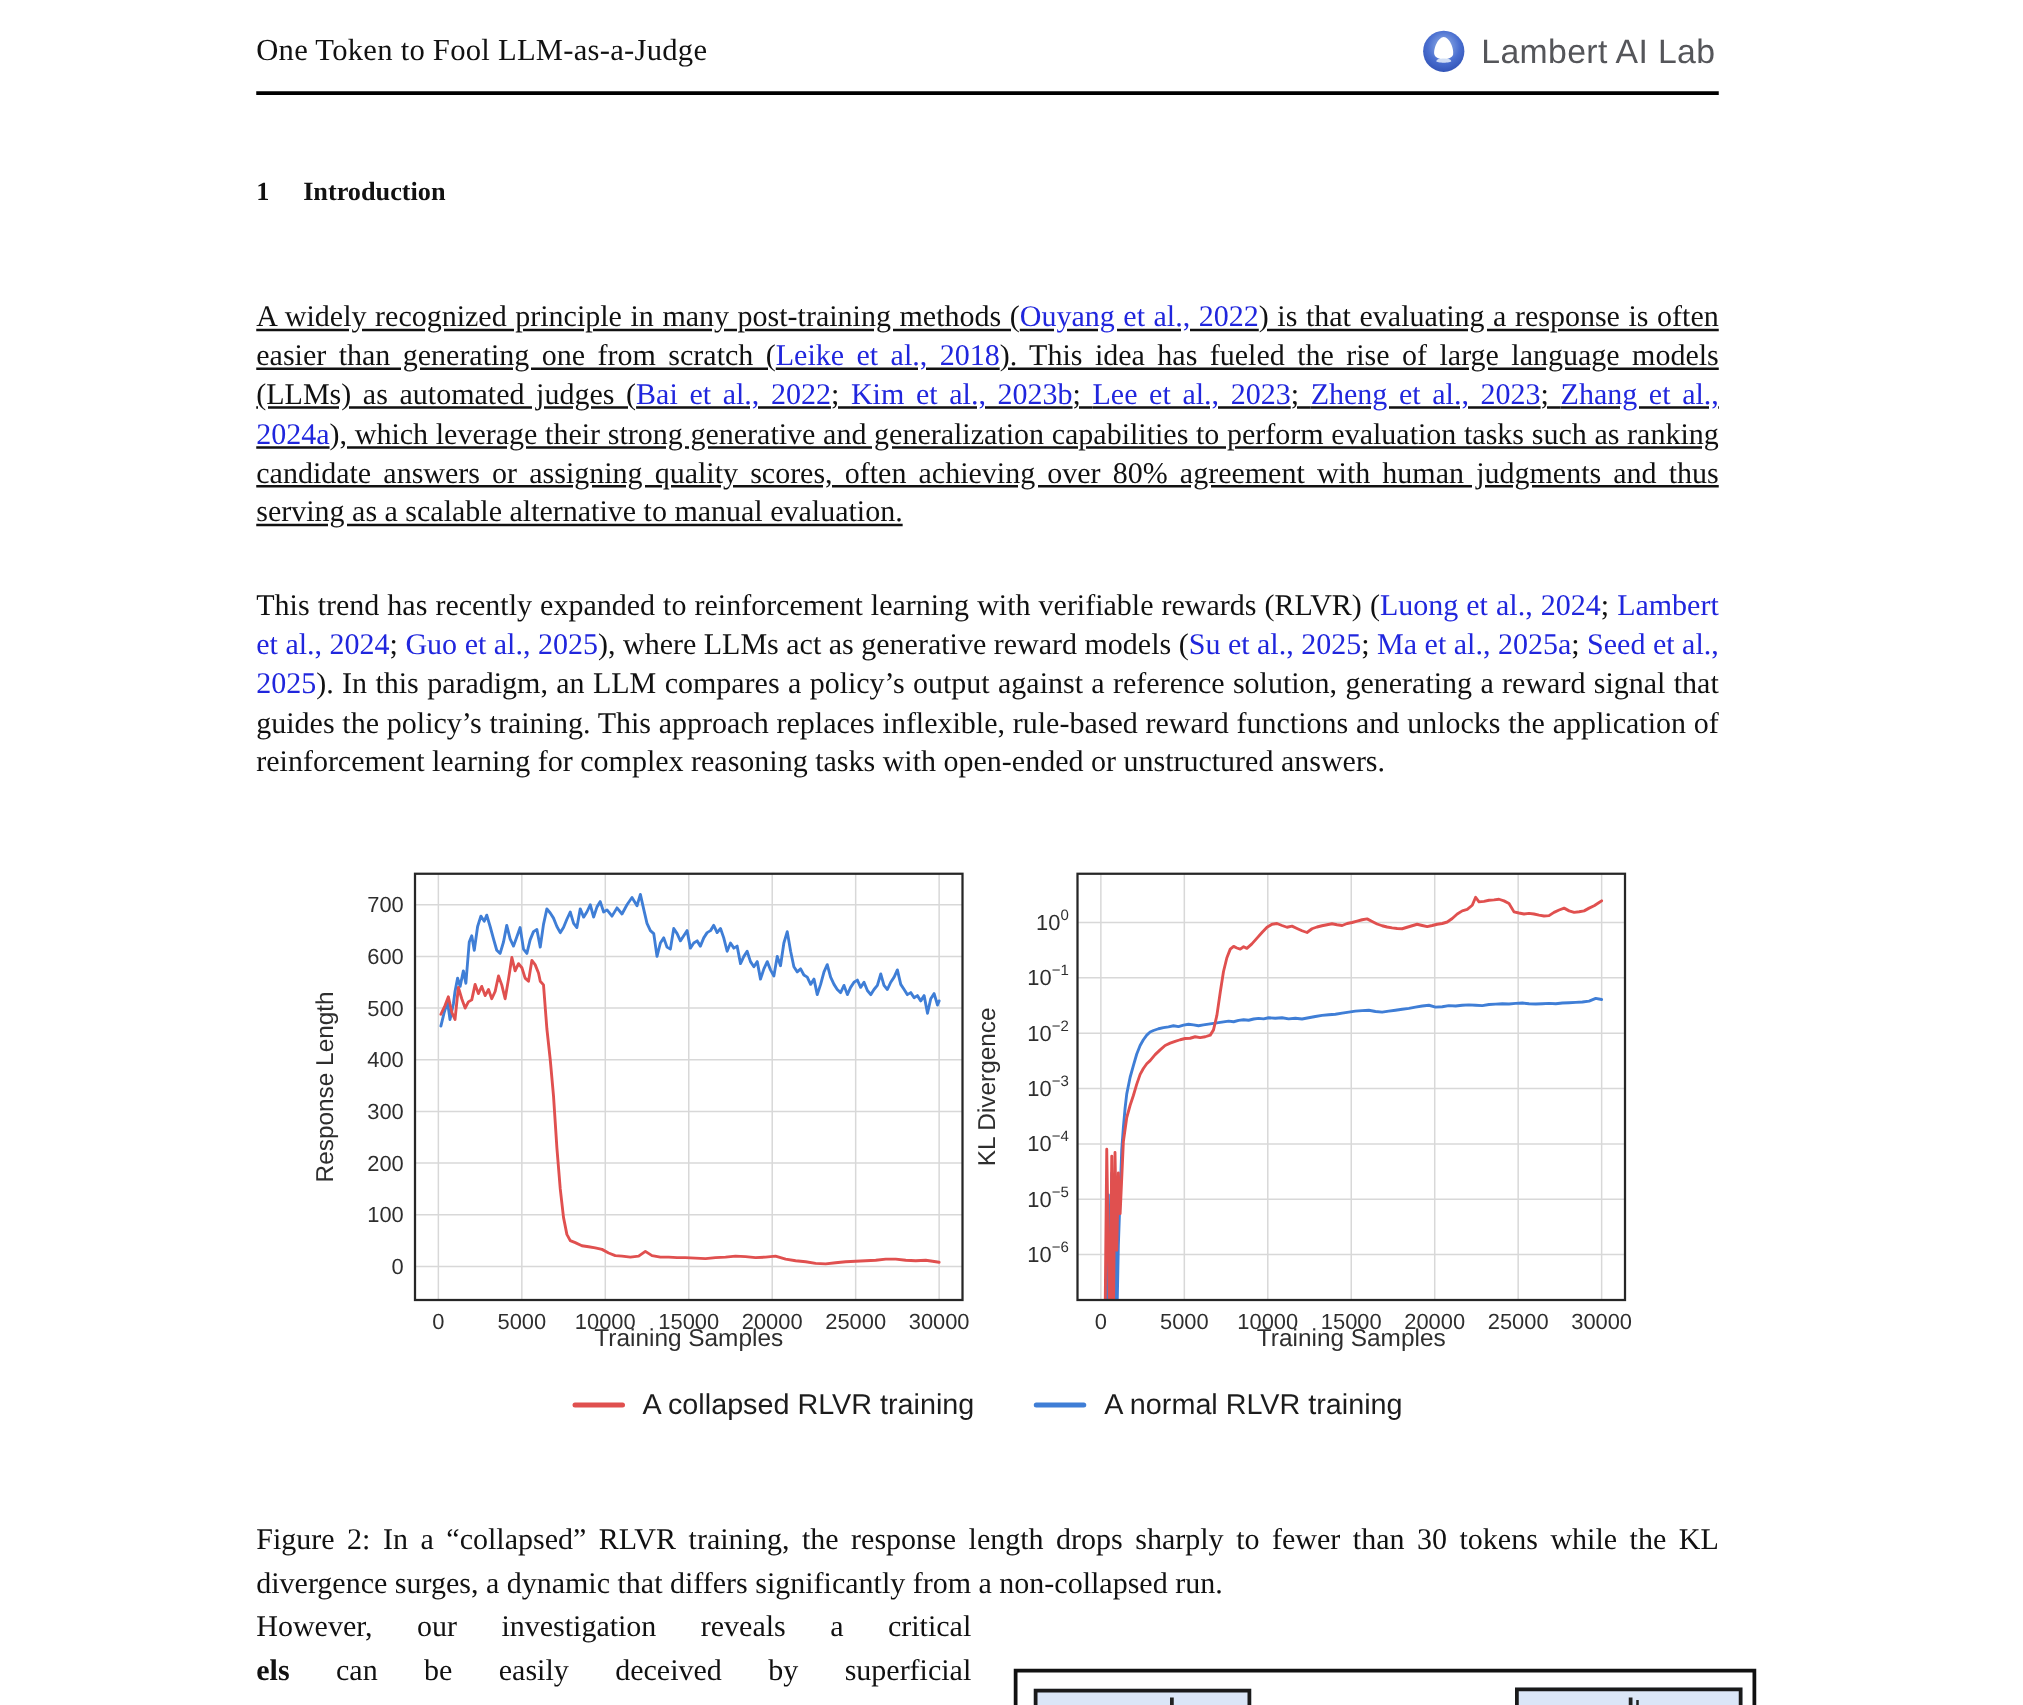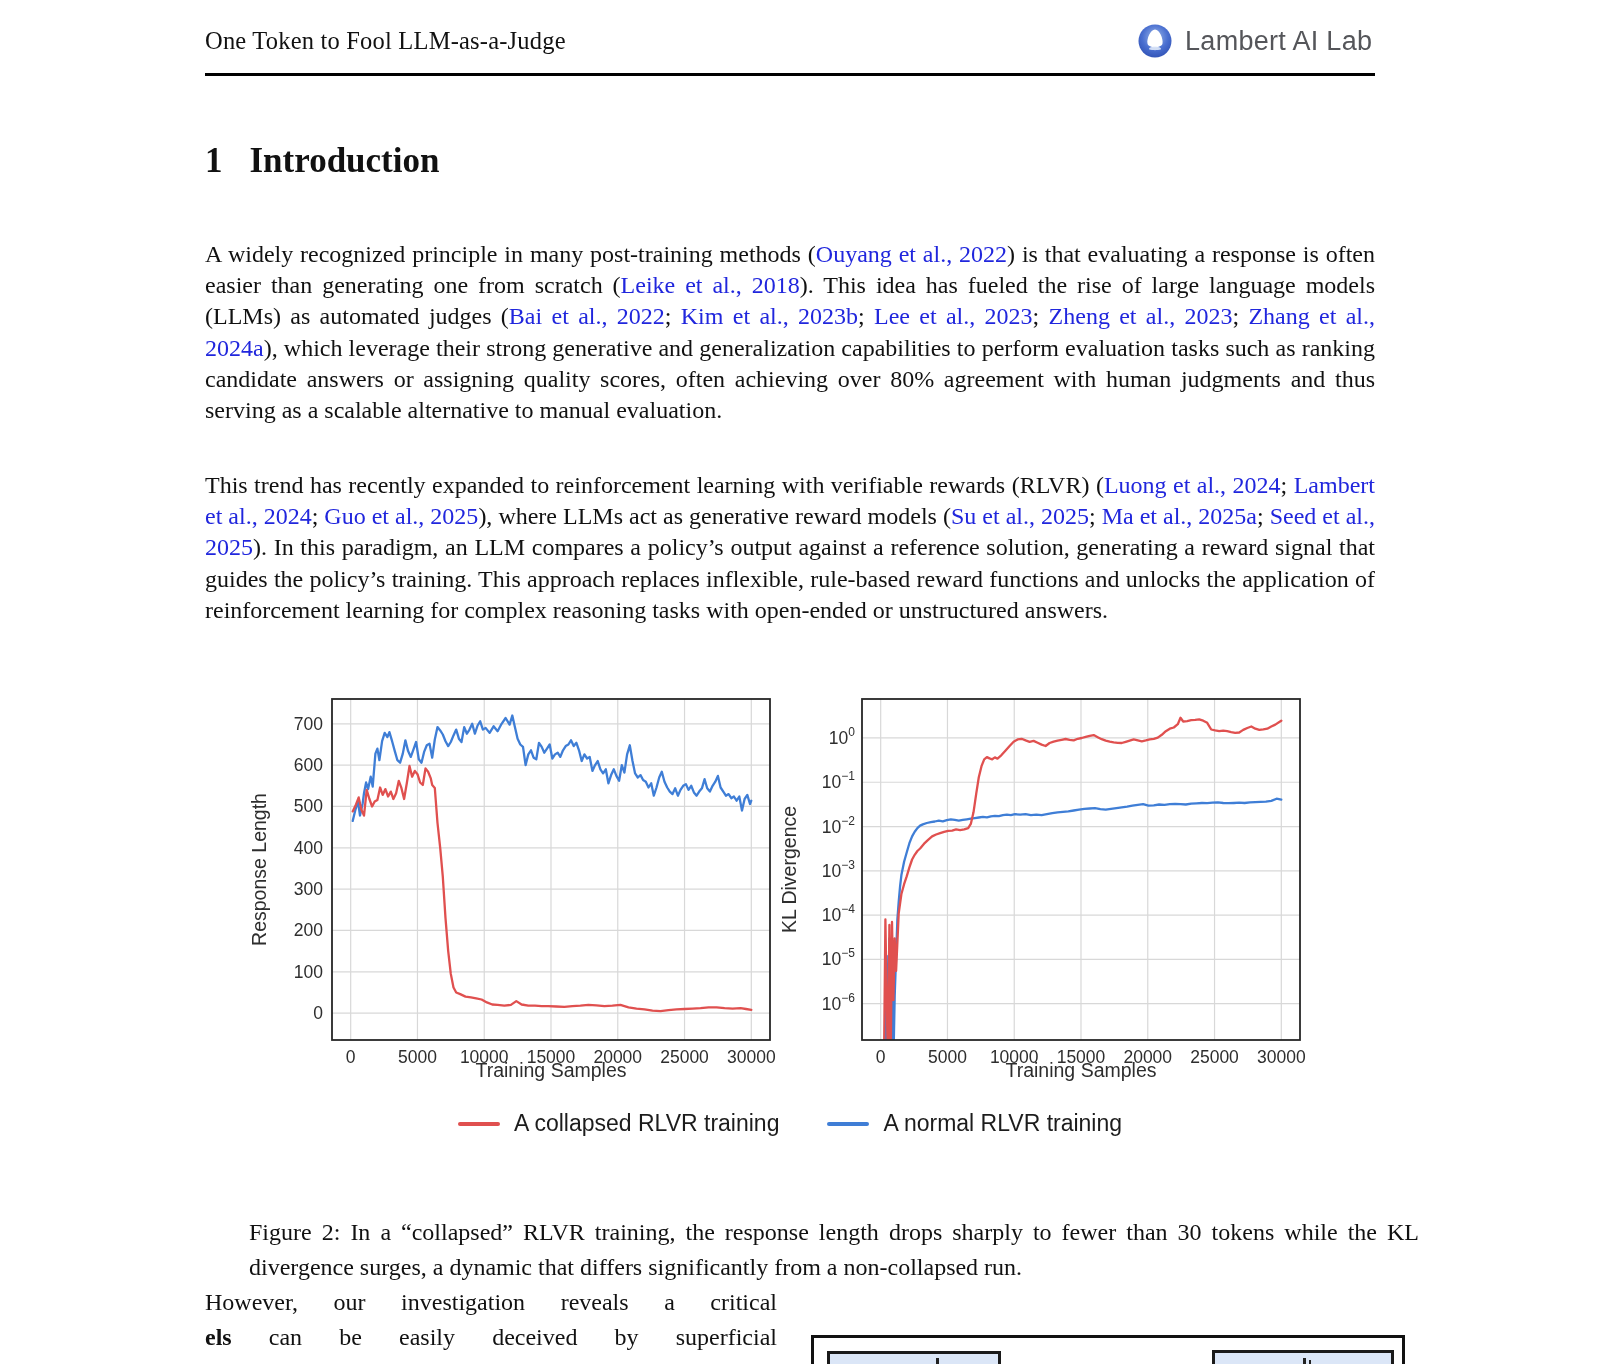--- a/index.html
+++ b/index.html
@@ -5,36 +5,36 @@
   html,body{margin:0;padding:0;background:#ffffff;}
   #page{position:relative;width:1618px;height:1364px;background:#ffffff;overflow:hidden;
         font-family:"Liberation Serif","DejaVu Serif",serif;color:#111;}
   .abs{position:absolute;}
   
   #header-title{left:205px;top:27px;font-size:24.5px;letter-spacing:.2px;}
   #logo-group{left:1136px;top:22px;display:flex;align-items:center;gap:11px;}
   #logo-text{font-family:"Liberation Sans","DejaVu Sans",sans-serif;font-size:27px;color:#55565a;letter-spacing:.3px;}
   #header-rule{left:205px;top:73px;width:1170px;height:3px;background:#000;}
   
-  #section-heading{left:205px;top:141px;font-size:35px;font-weight:bold;}
+  #section-heading{left:205px;top:141px;font-size:21px;font-weight:bold;}
   #section-heading .num{margin-right:27px;}
   
   .para{width:1170px;font-size:24px;line-height:31.2px;text-align:justify;}
-  #para-1{left:205px;top:215px;}
+  #para-1{left:205px;top:215px;text-decoration:underline;}
   #para-2{left:205px;top:446px;}
   a.cite{color:#2026dd;text-decoration:none;cursor:pointer;}
   
   .chart-svg{position:absolute;top:675px;}
   #chart-left{left:246px;}
   #chart-right{left:776px;}
   #legend-row{left:205px;top:1110px;width:1170px;display:flex;justify-content:center;align-items:flex-end;gap:48px;
               font-family:"Liberation Sans","DejaVu Sans",sans-serif;font-size:23px;color:#1c1c1c;}
   .legend-entry{display:flex;align-items:center;gap:14px;}
   .legend-swatch{width:42px;height:4px;border-radius:2px;}
-  #fig-caption{left:205px;top:1191px;width:1170px;font-size:24px;line-height:34.5px;text-align:justify;margin-left:44px;}
+  #fig-caption{left:205px;top:1191px;width:1170px;font-size:24px;line-height:34.5px;text-align:justify;}
   
   #para-3{left:205px;top:1285px;width:572px;font-size:24px;}
   #para-3 .pline{text-align:justify;text-align-last:justify;line-height:35px;height:35px;overflow:hidden;}
   
   #bottom-figure{left:811px;top:1335px;width:588px;height:60px;border:3px solid #111;background:#fff;}
   .flow-box{position:absolute;background:#dbe6f7;border:3px solid #1a1a1a;height:60px;}
   #flow-box-1{left:13px;top:13px;width:168px;}
   #flow-box-2{left:398px;top:12px;width:176px;}
   .frag{position:absolute;background:#222;}
 </style>

